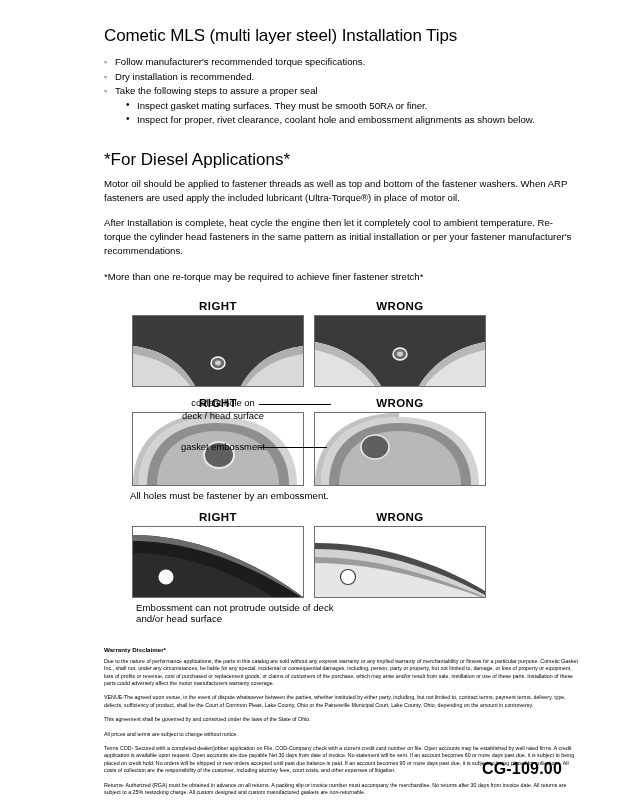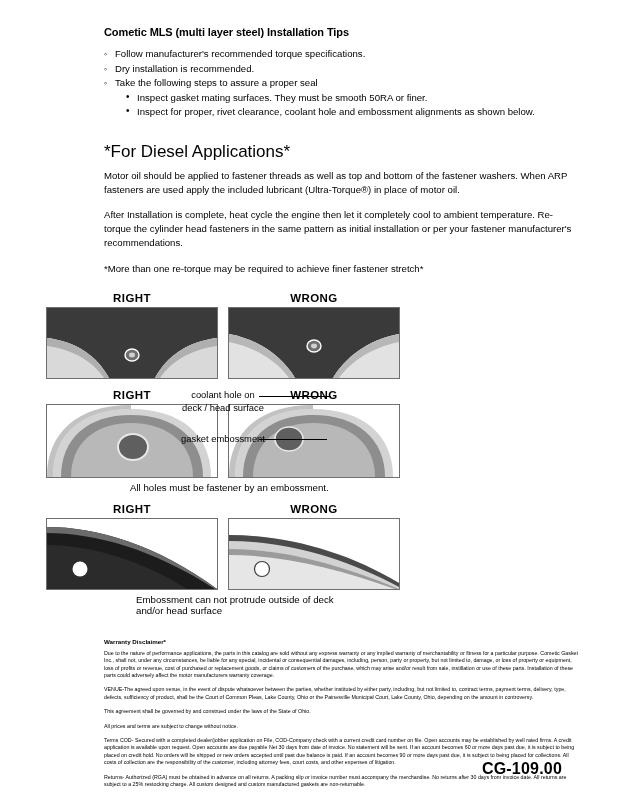--- a/index.html
+++ b/index.html
@@ -17,22 +17,22 @@
   }
   .page {
     position: absolute;
     left: 0; top: 0;
     width: 618px;
     height: 800px;
     box-sizing: border-box;
     padding: 26px 46px 0 46px;
   }
   h1.title {
-    font-size: 11px;
-    font-weight: bold;
+    font-size: 17px;
+    font-weight: normal;
     margin: 0 0 9px 58px;
     letter-spacing: -0.1px;
   }
   ul.bullets {
     list-style: none;
     margin: 0 0 0 58px;
     padding: 0;
     font-size: 9.6px;
     line-height: 14.5px;
   }
@@ -81,20 +81,21 @@
   }
 
   
   .figures {
     margin: 16px 0 0 0;
     position: relative;
   }
   .fig-row {
     display: flex;
     gap: 10px;
+    justify-content: center;
   }
   .fig-col {
     width: 172px;
   }
   .fig-label {
     text-align: center;
     font-size: 11.5px;
     font-weight: bold;
     letter-spacing: 0.4px;
     margin-bottom: 3px;

